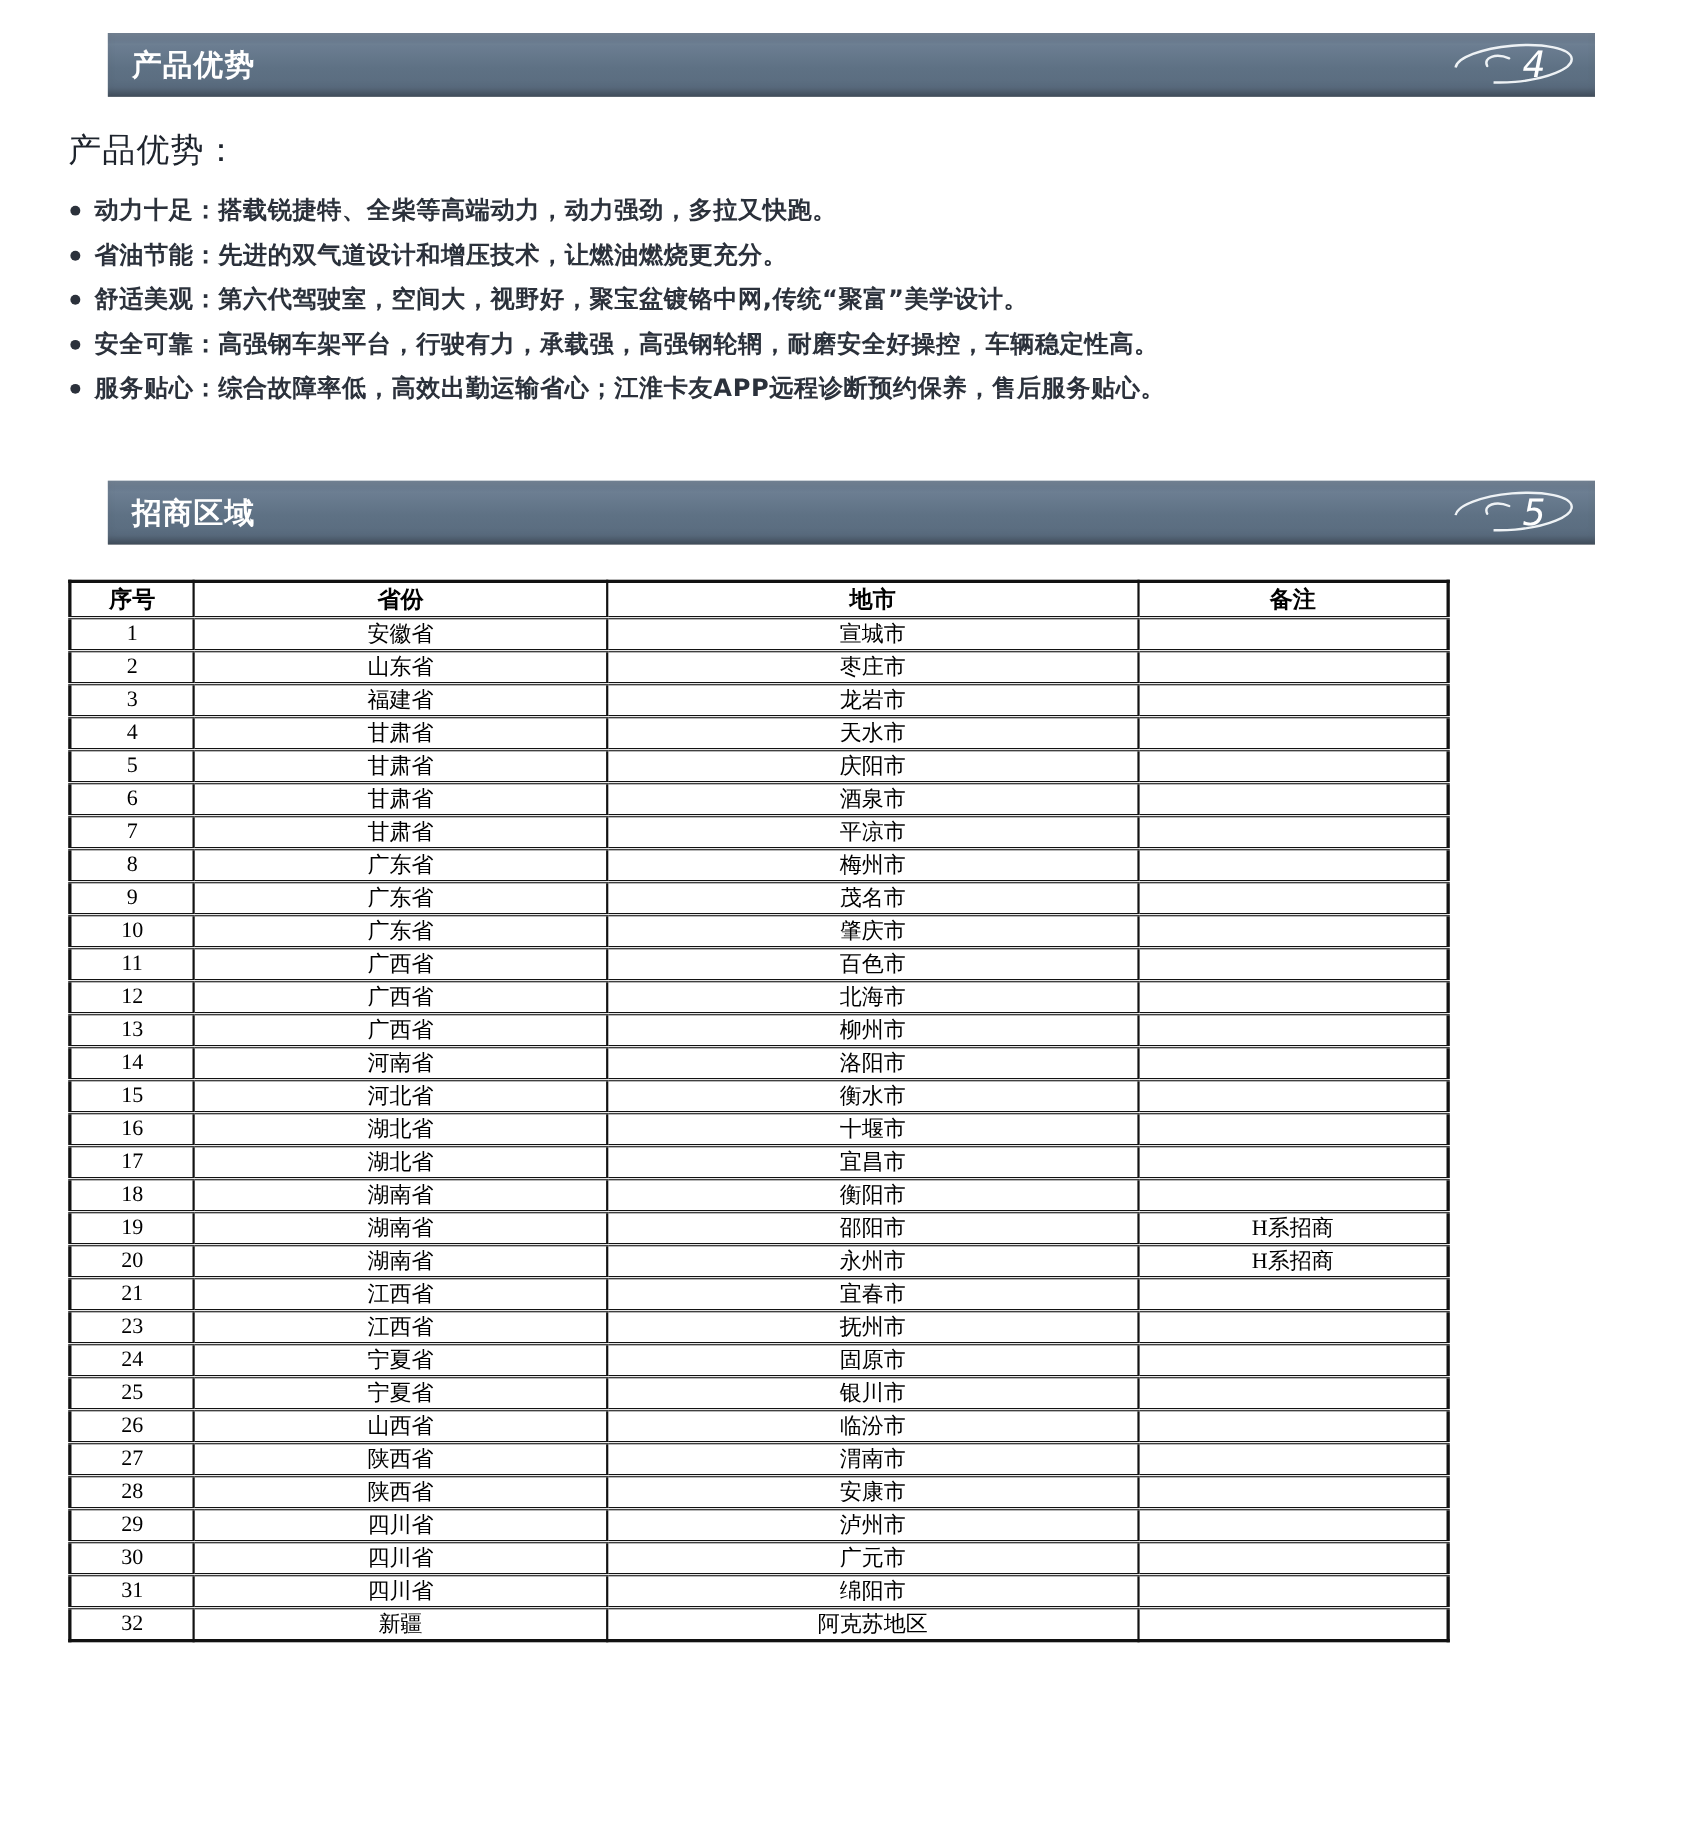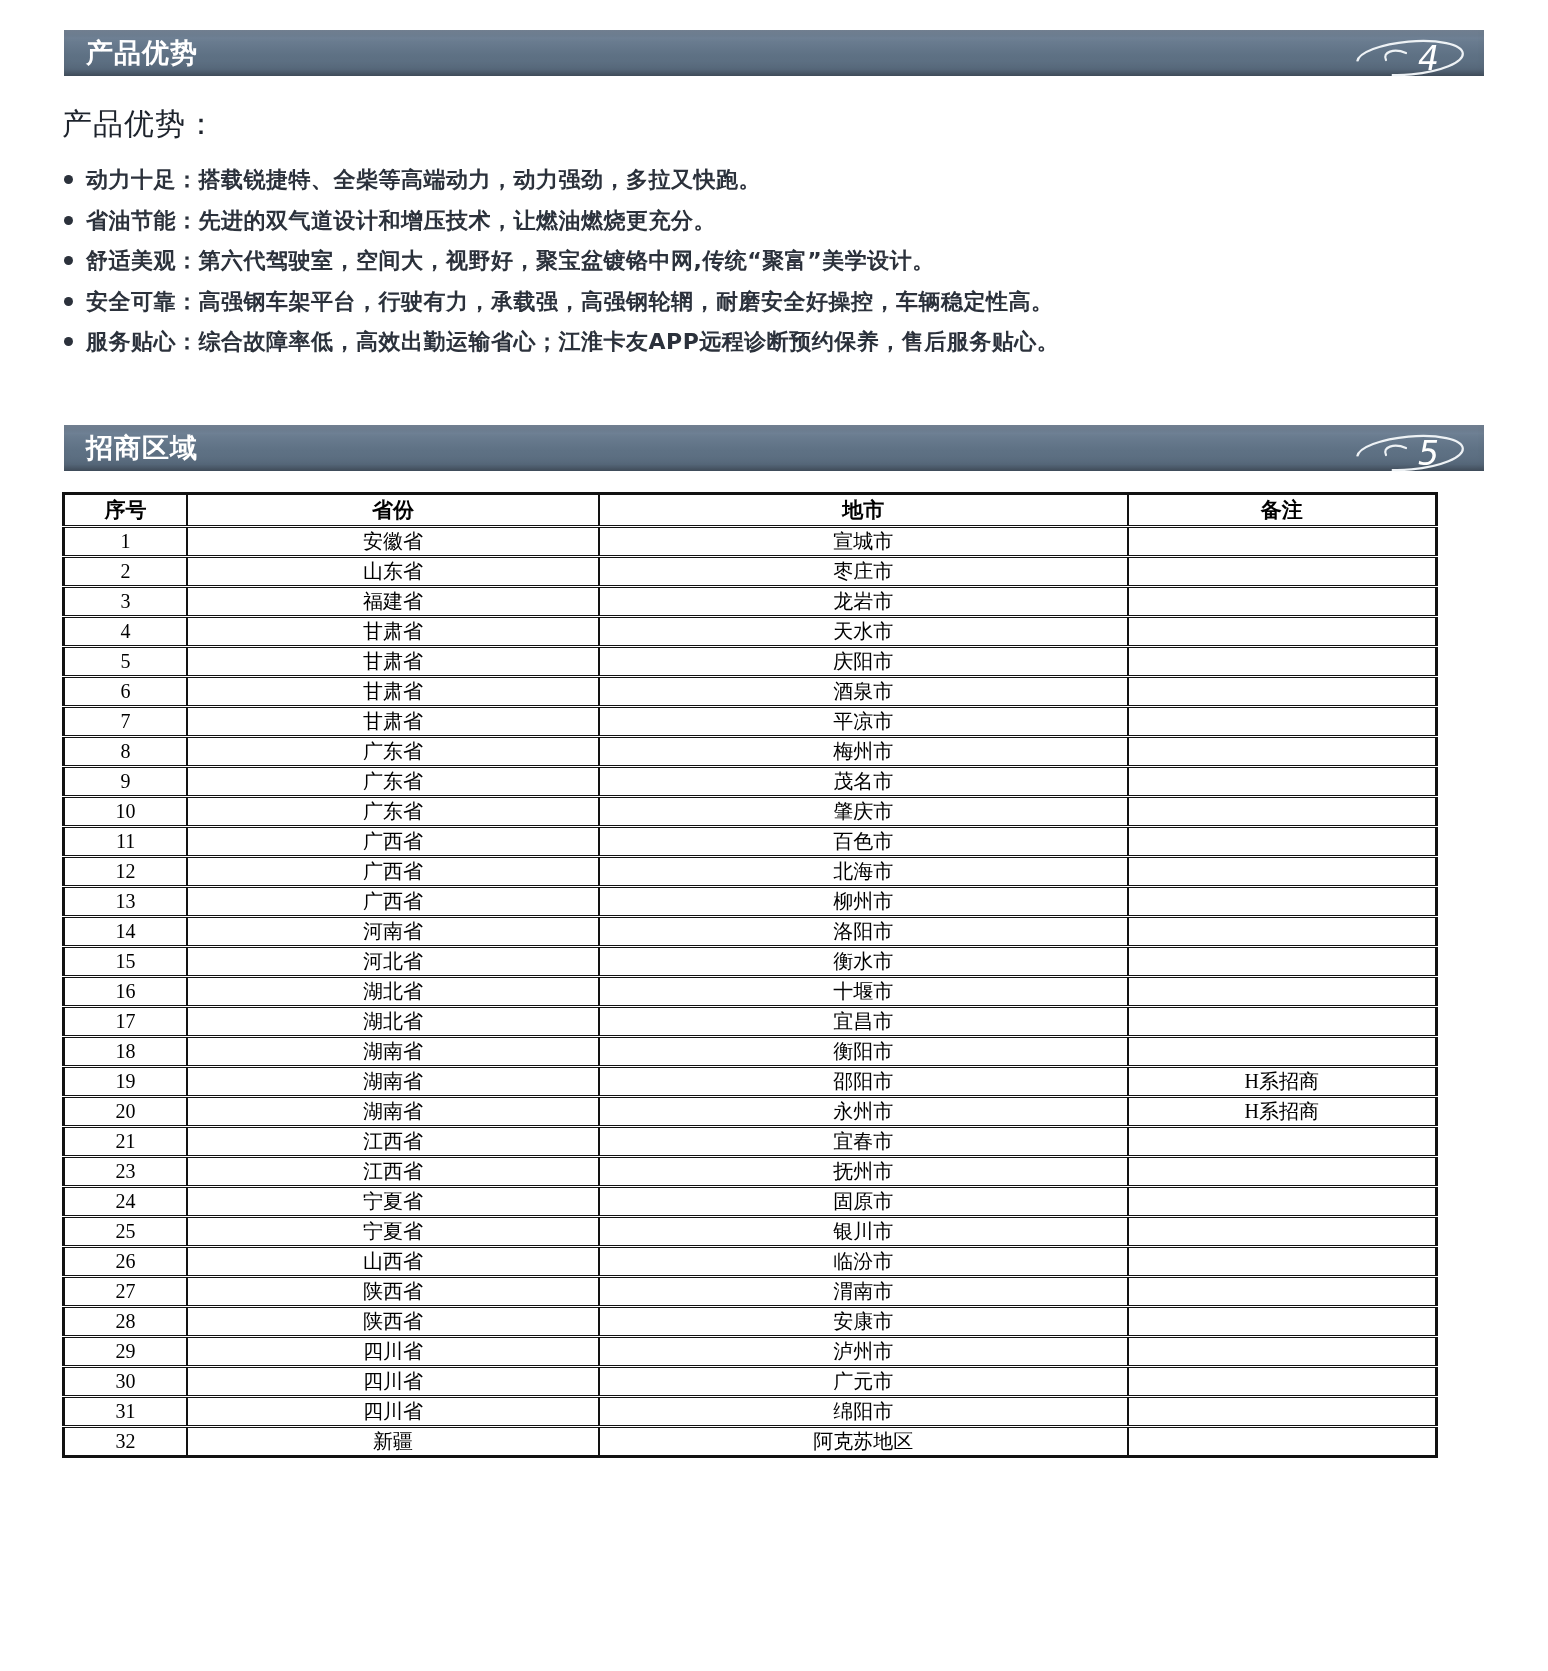--- a/index.html
+++ b/index.html
@@ -9,22 +9,22 @@
     width: 1548px;
     height: 1671px;
     background: #ffffff;
     font-family: "DejaVu Sans", "Liberation Sans", sans-serif;
     overflow: hidden;
   }
 
   
   .banner {
     position: relative;
-    height: 46px;
-    margin: 0 64px;
+    height: 58px;
+    margin: 0 98px;
     background: linear-gradient(180deg, #55667a 0%, #6c7e92 18%, #5e7184 55%, #5a6c7f 86%, #4e5d6e 100%);
     box-shadow: inset 0 8px 10px -6px rgba(255,255,255,0.25), inset 0 -8px 12px -6px rgba(0,0,0,0.30);
     display: flex;
     align-items: center;
   }
   .banner-title {
     color: #ffffff;
     font-size: 27px;
     font-weight: 700;
     padding-left: 22px;
@@ -65,22 +65,22 @@
     left: 2px;
     top: 8px;
     width: 9px;
     height: 9px;
     border-radius: 50%;
     background: #2b313b;
   }
 
   
   .region-table {
-    width: 1376px;
-    margin: 21px 62px 0;
+    width: 1256px;
+    margin: 32px 62px 0;
     border-collapse: collapse;
     border: 3px solid #121212;
     font-family: "Liberation Serif", "DejaVu Serif", serif;
     color: #000000;
     table-layout: fixed;
   }
   .region-table th, .region-table td {
     border-left: 2px solid #121212;
     border-right: 2px solid #121212;
     border-top: 3px double #121212;

